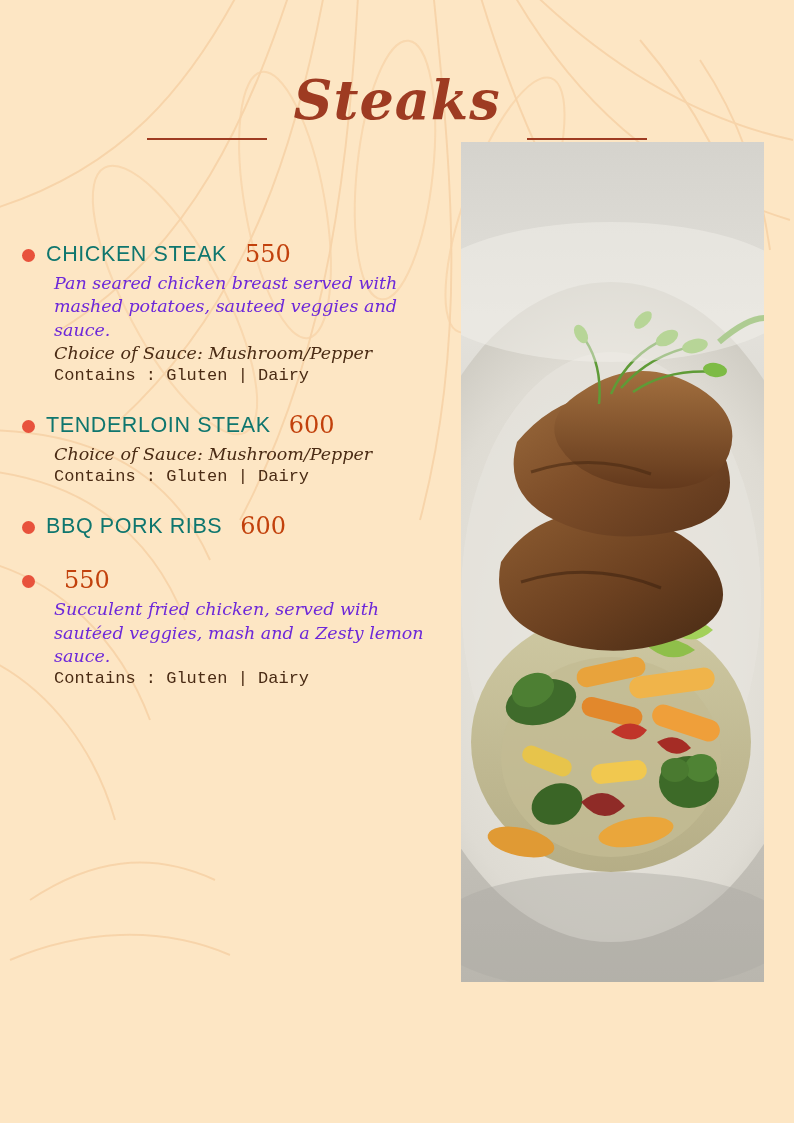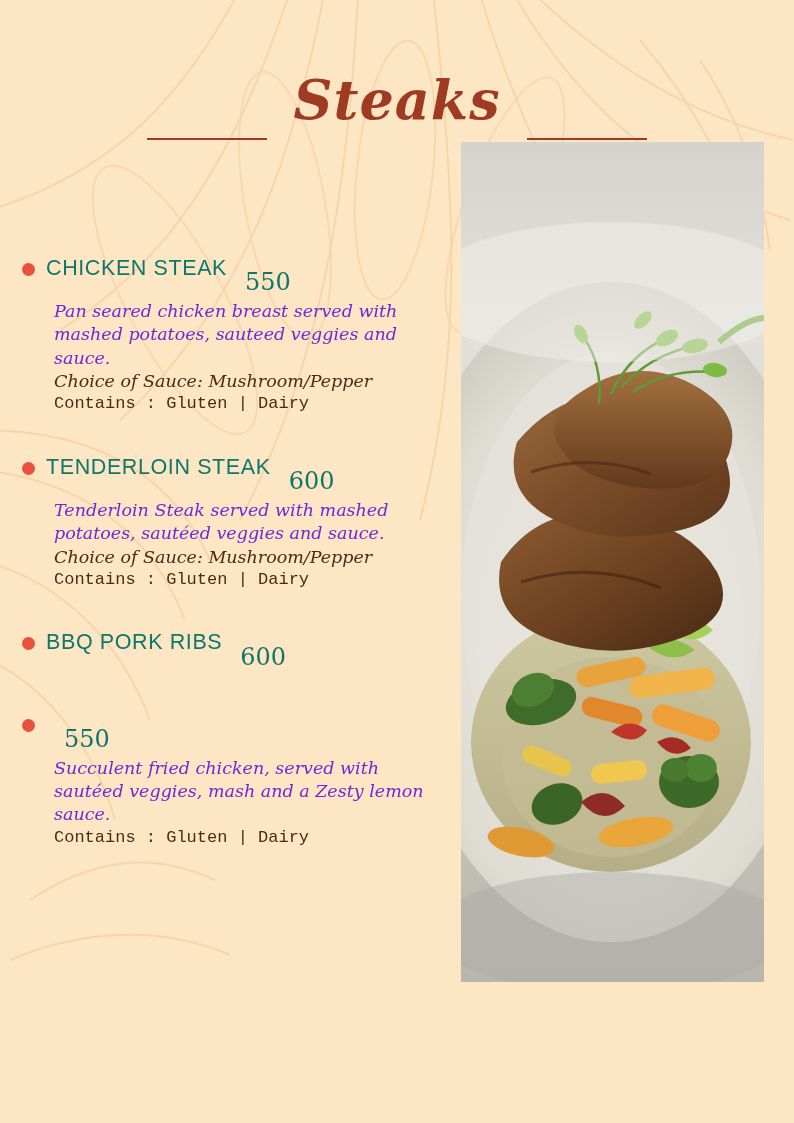--- a/index.html
+++ b/index.html
@@ -84,23 +84,23 @@
   .item-name {
     font-family: "Liberation Sans", sans-serif;
     font-size: 21.5px;
     letter-spacing: 0.6px;
     color: #0f766e;
     white-space: nowrap;
   }
   .item-price {
     font-family: "DejaVu Serif", serif;
     font-size: 24px;
-    color: #0f766e;
+    color: #c2410c;
     margin-left: 18px;
-    margin-top: 28px;
+    margin-top: 0;
     white-space: nowrap;
   }
   .item-body {
     margin-left: 32px;
     margin-top: 4px;
   }
   .desc {
     font-family: "DejaVu Serif", serif;
     font-style: italic;
     font-size: 17.5px;
@@ -195,21 +195,20 @@
       </div>
     </div>
 
     <div class="item">
       <div class="item-head">
         <span class="bullet"></span>
         <span class="item-name">TENDERLOIN STEAK</span>
         <span class="item-price">600</span>
       </div>
       <div class="item-body">
-        <p class="desc">Tenderloin Steak served with mashed potatoes, sautéed veggies and sauce.</p>
         <p class="sauce">Choice of Sauce: Mushroom/Pepper</p>
         <p class="contains">Contains : Gluten | Dairy</p>
       </div>
     </div>
 
     <div class="item">
       <div class="item-head">
         <span class="bullet"></span>
         <span class="item-name">BBQ PORK RIBS</span>
         <span class="item-price">600</span>

